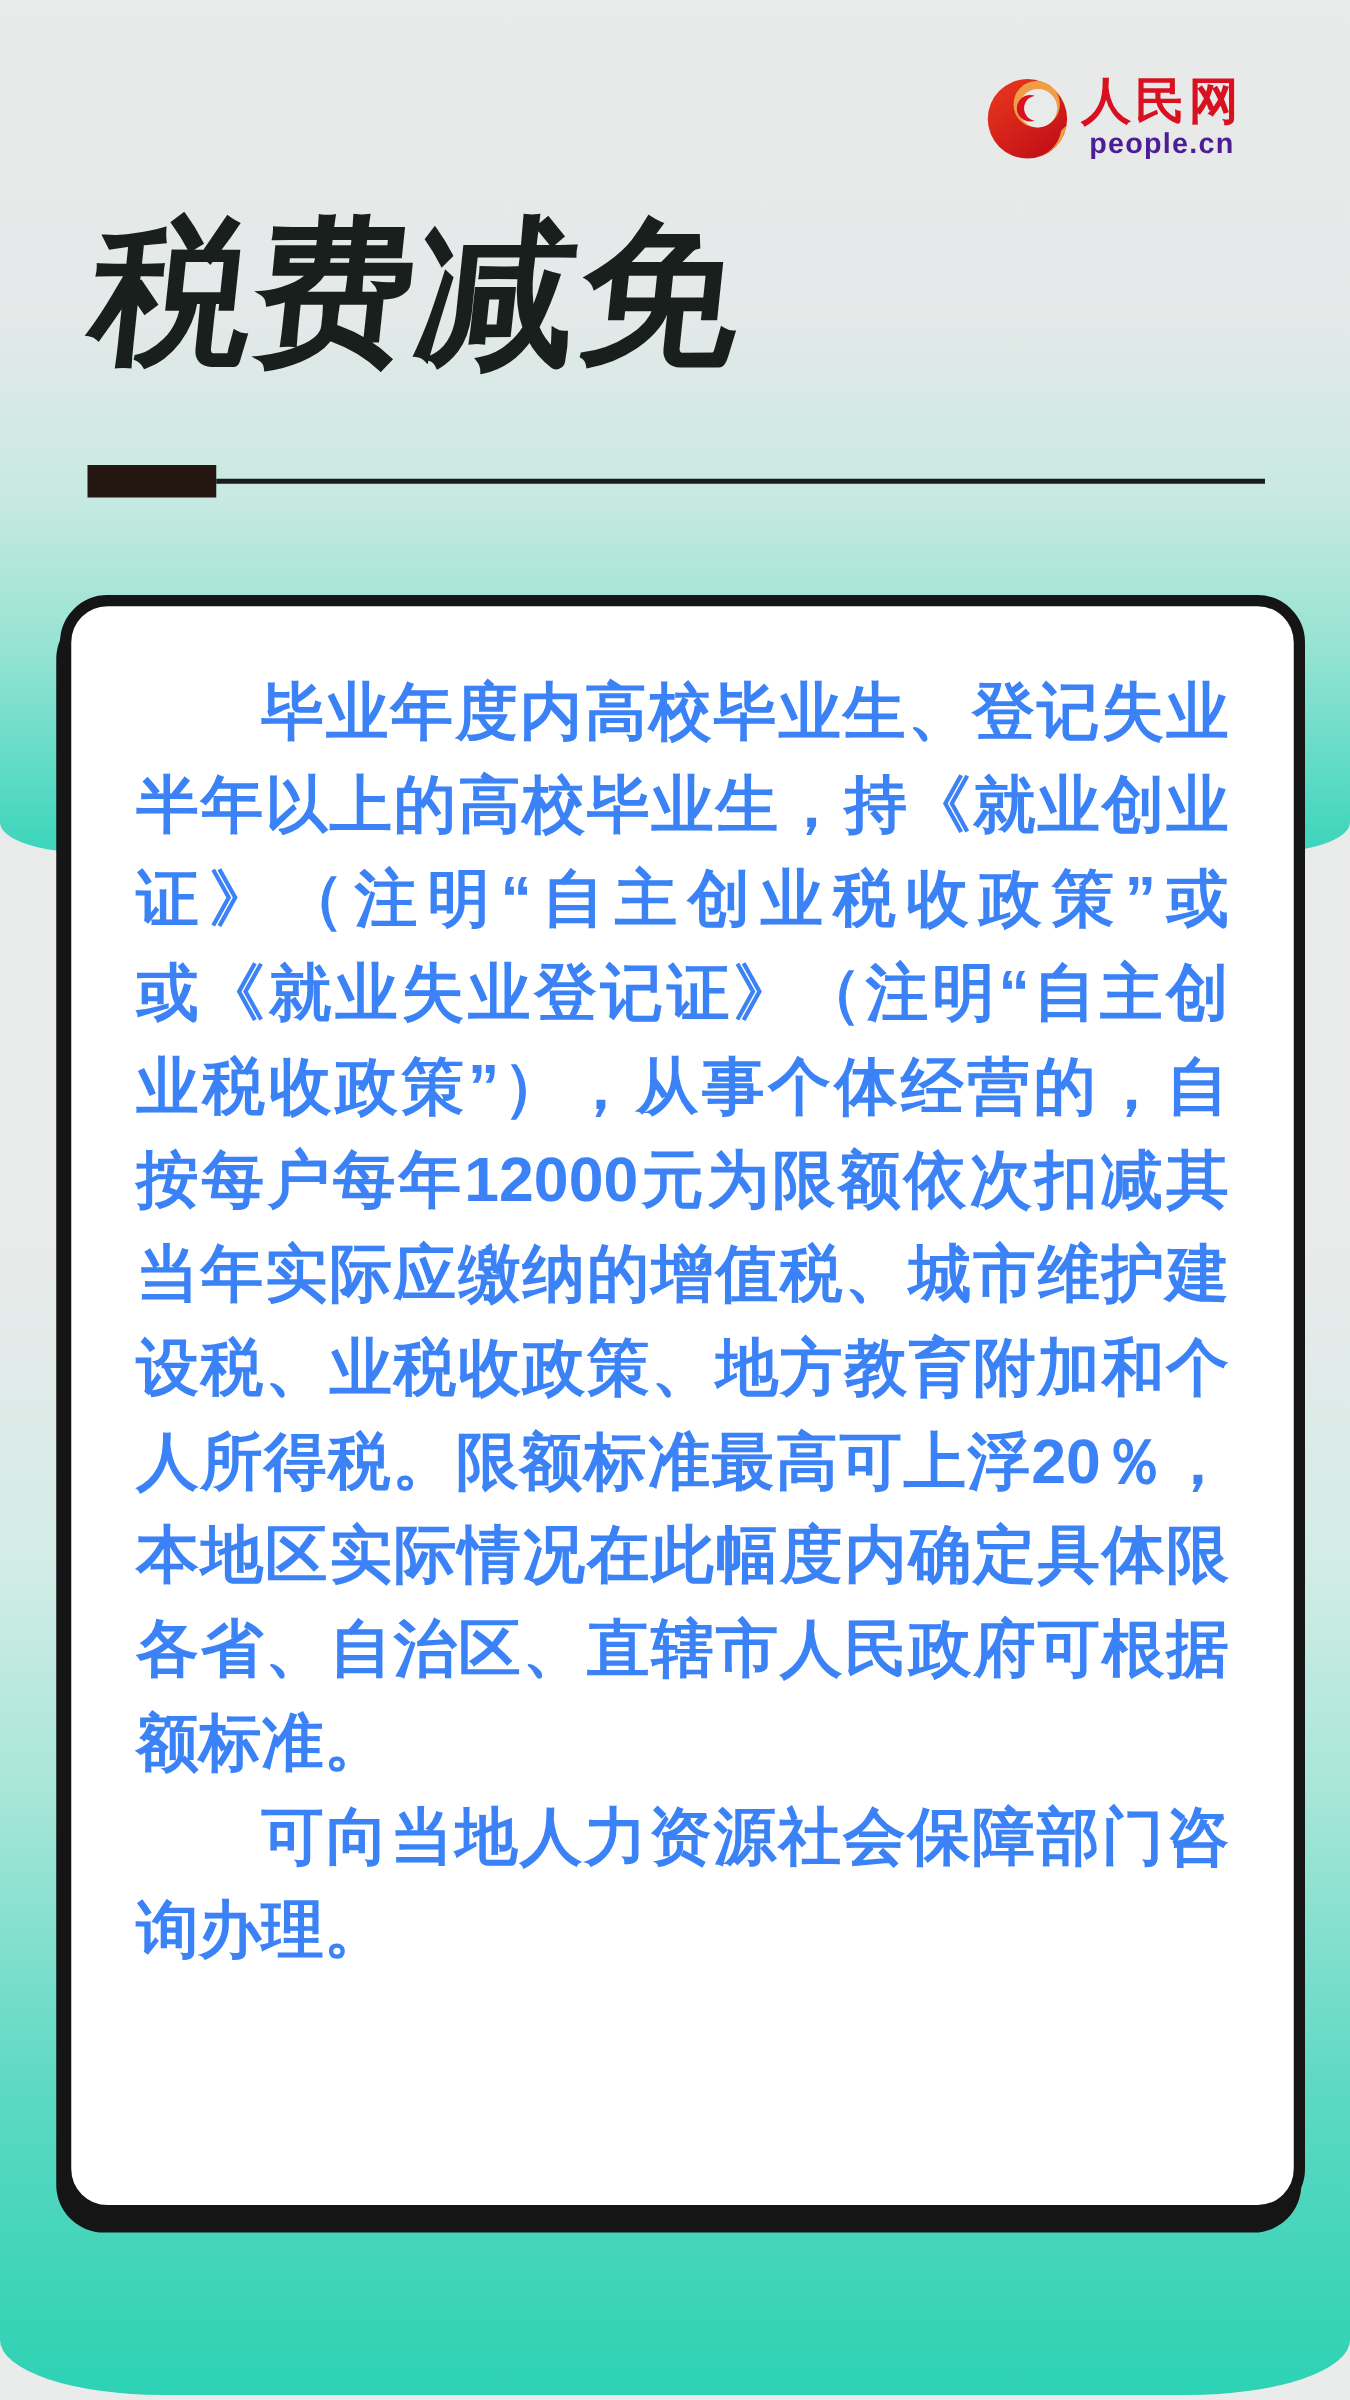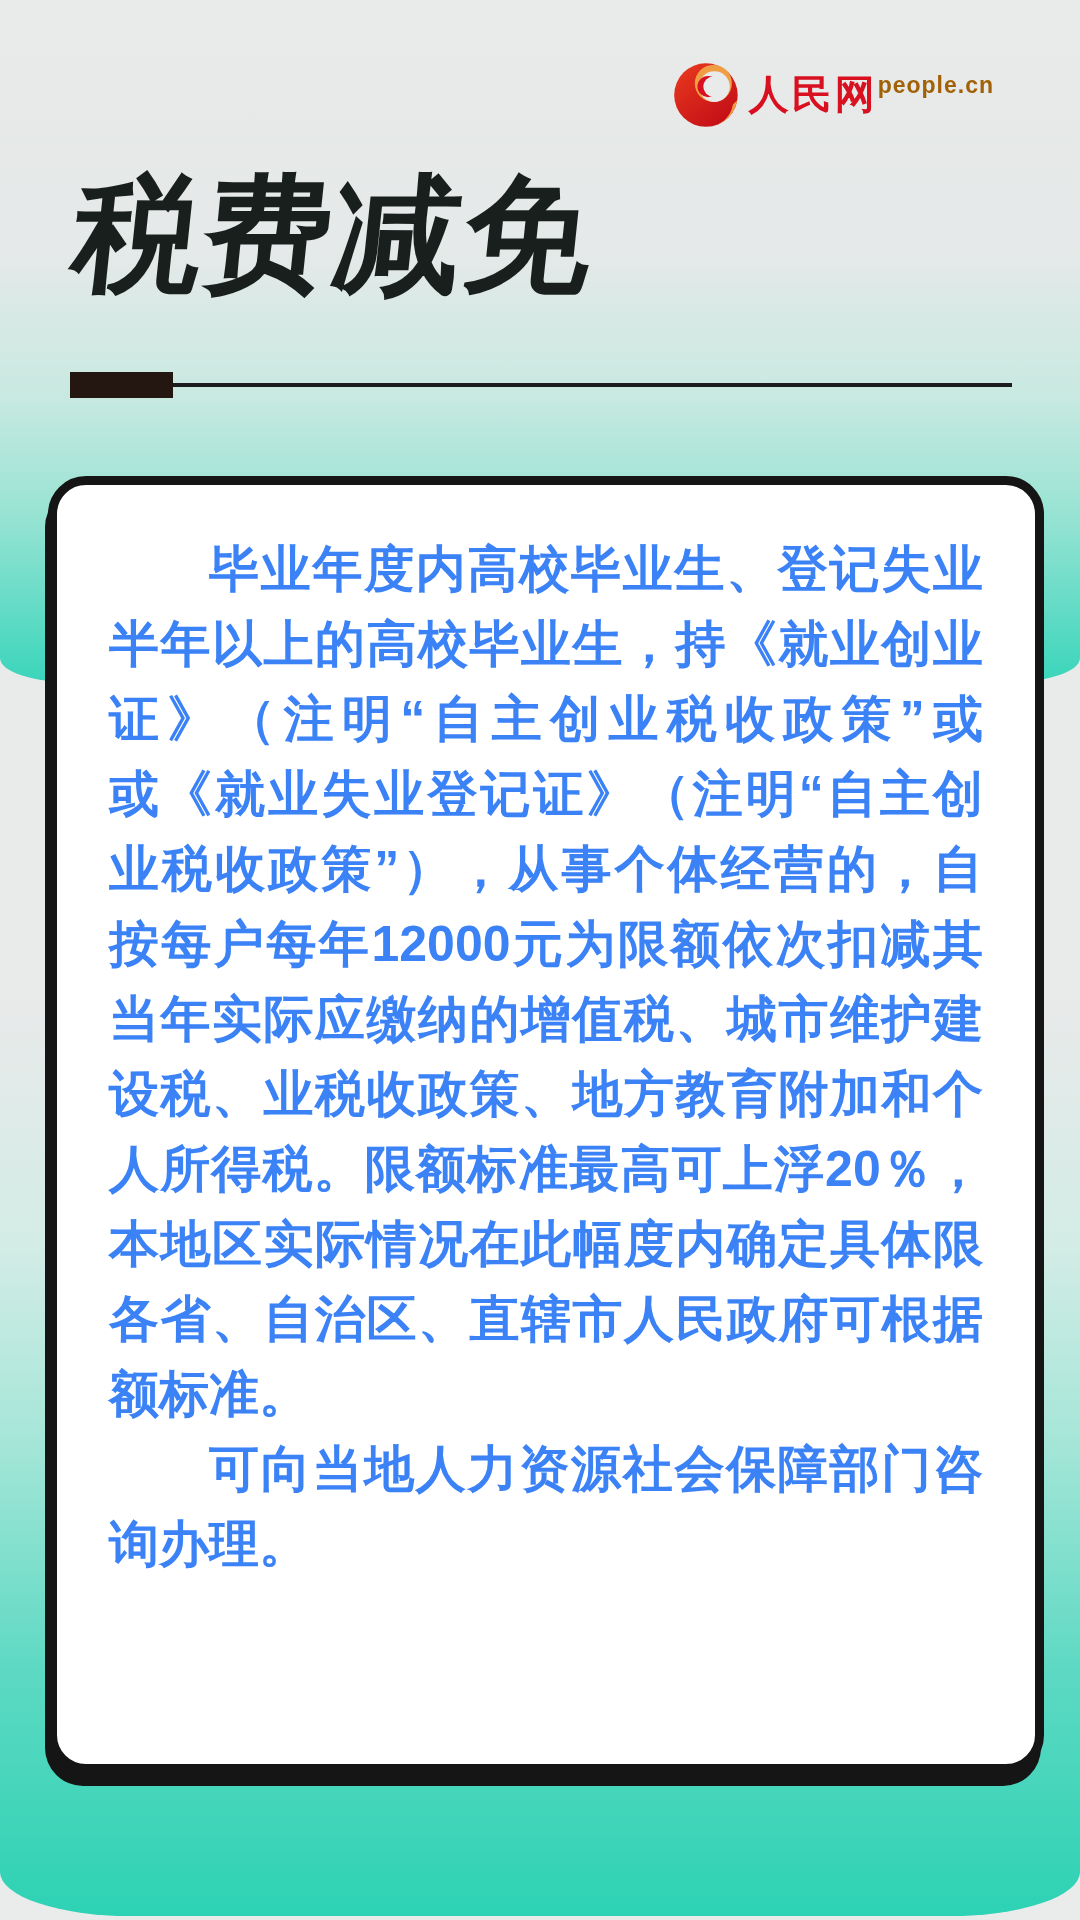--- a/index.html
+++ b/index.html
@@ -22,27 +22,27 @@
       #e9eaea 0%, #e6e9e9 36%, #c8e9e1 58%, #96e3d3 76%, #3ad5bb 100%);
     border-radius:0 0 70px 70px / 0 0 24px 24px;
   }
 
   
   .brand {
     position:absolute; top:58px; right:86px;
     display:flex; align-items:center; gap:6px;
   }
   .brand svg { display:block; }
-  .brand-text { display:flex; flex-direction:row; align-items:flex-start; }
+  .brand-text { display:flex; flex-direction:column; align-items:center; }
   .brand-name {
     font-size:40px; font-weight:bold; color:#d8101f;
     letter-spacing:3px; line-height:1.05;
   }
   .brand-domain {
-    font-size:23px; font-weight:bold; color:#a16207;
+    font-size:23px; font-weight:bold; color:#4c1d95;
     letter-spacing:1px; margin-top:-1px;
   }
 
   
   .page-title {
     position:absolute; left:66px; top:158px;
     font-size:128px; font-weight:900; color:#181f1d;
     letter-spacing:2px; line-height:1.2; white-space:nowrap;
     transform:skewX(-6deg); transform-origin:left bottom;
   }

